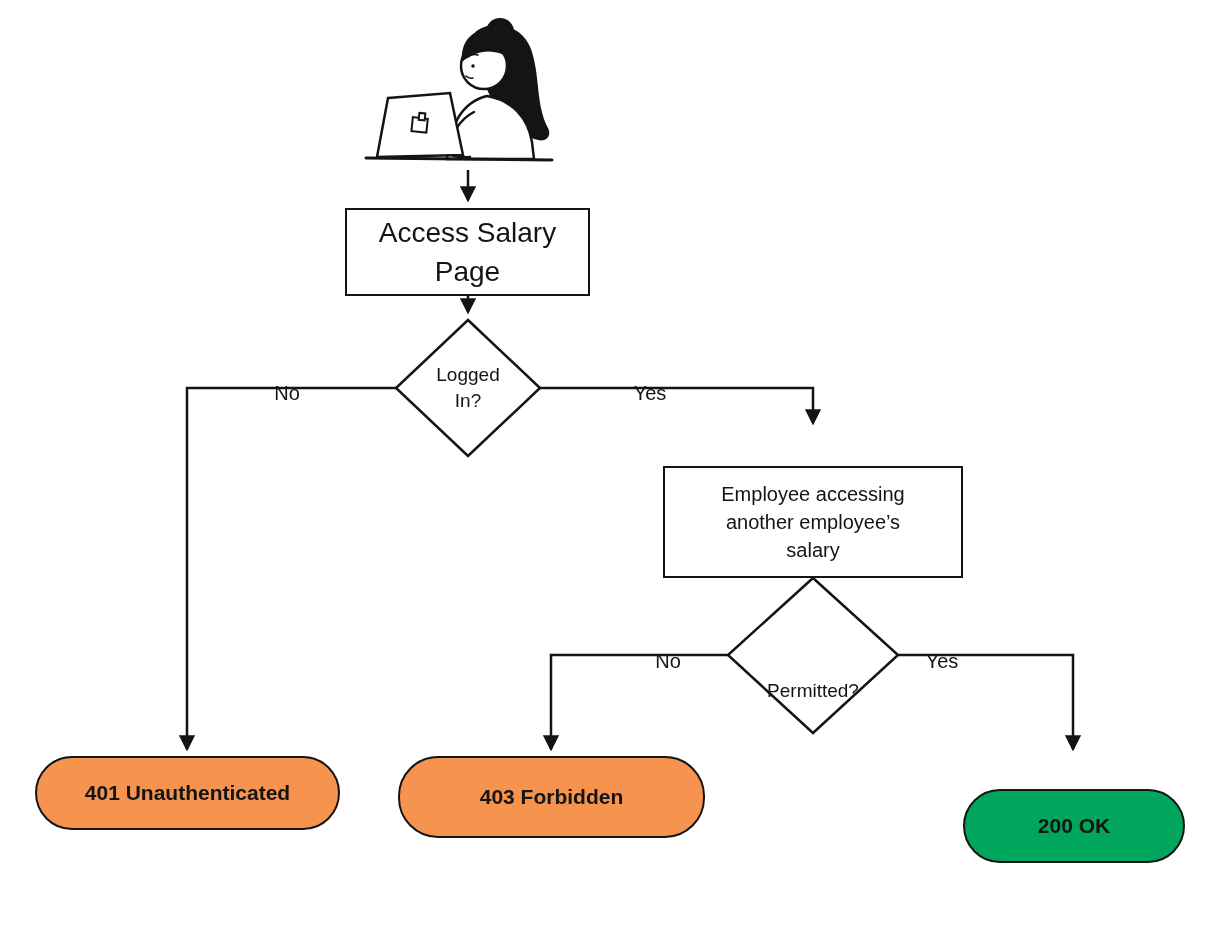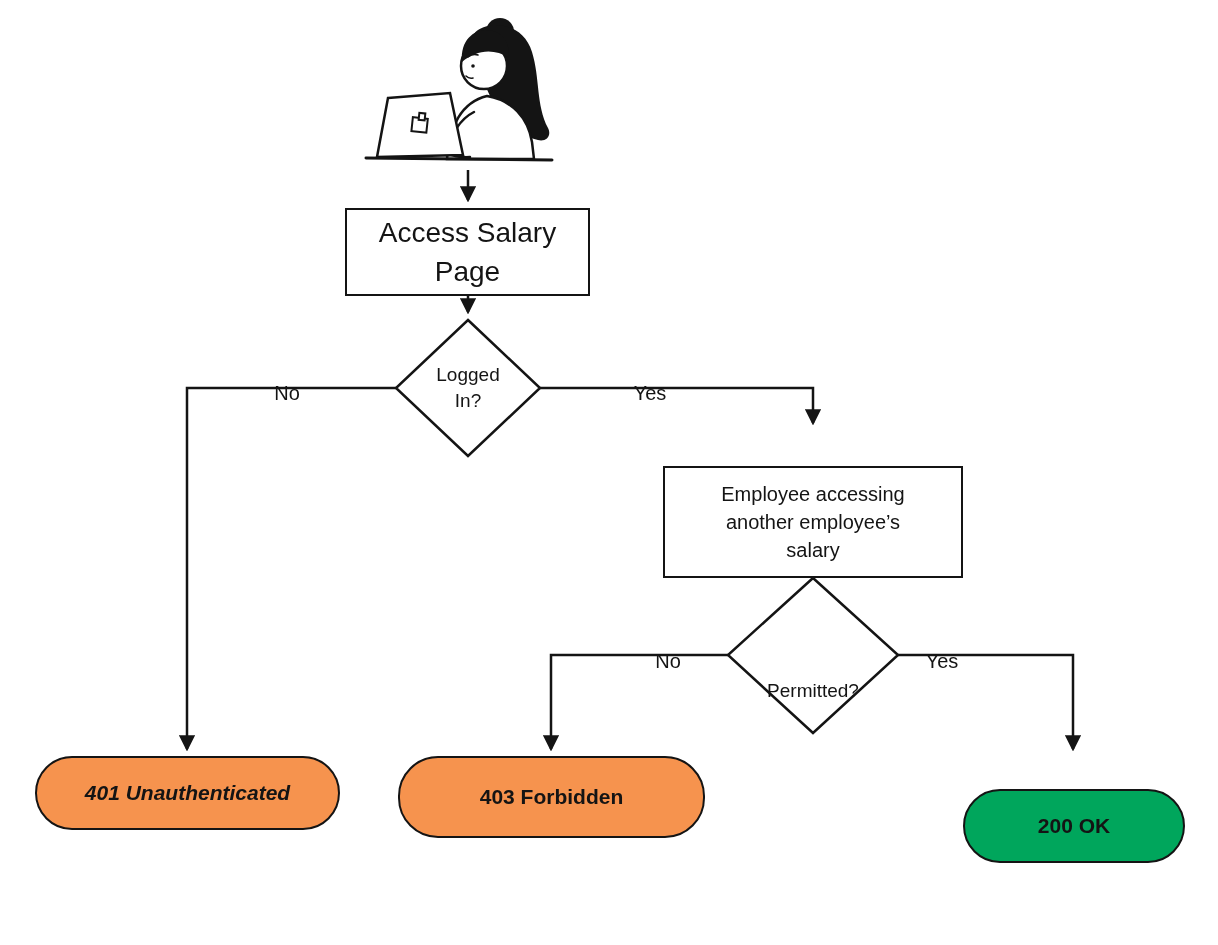--- a/index.html
+++ b/index.html
@@ -43,21 +43,21 @@
     position:absolute;
     border:2.5px solid #141414;
     border-radius:40px;
     display:flex;align-items:center;justify-content:center;
     font-weight:bold;font-size:21px;
     box-sizing:border-box;
     color:#141414;
   }
   .pill.orange{background:var(--orange,#F6934E);}
   .pill.green{background:var(--green,#00A65C);}
-  #pill-401{left:35px;top:756px;width:305px;height:74px;font-style:italic;}
+  #pill-401{left:35px;top:756px;width:305px;height:74px;}
   #pill-403{left:398px;top:756px;width:307px;height:82px;}
   #pill-200{left:963px;top:789px;width:222px;height:74px;}
   svg .connector{fill:none;stroke:var(--line,#141414);stroke-width:2.5;}
 </style>
 </head>
 <body>
 
 <div class="canvas">
 
   <svg class="layer" width="1218" height="945" viewBox="0 0 1218 945">

